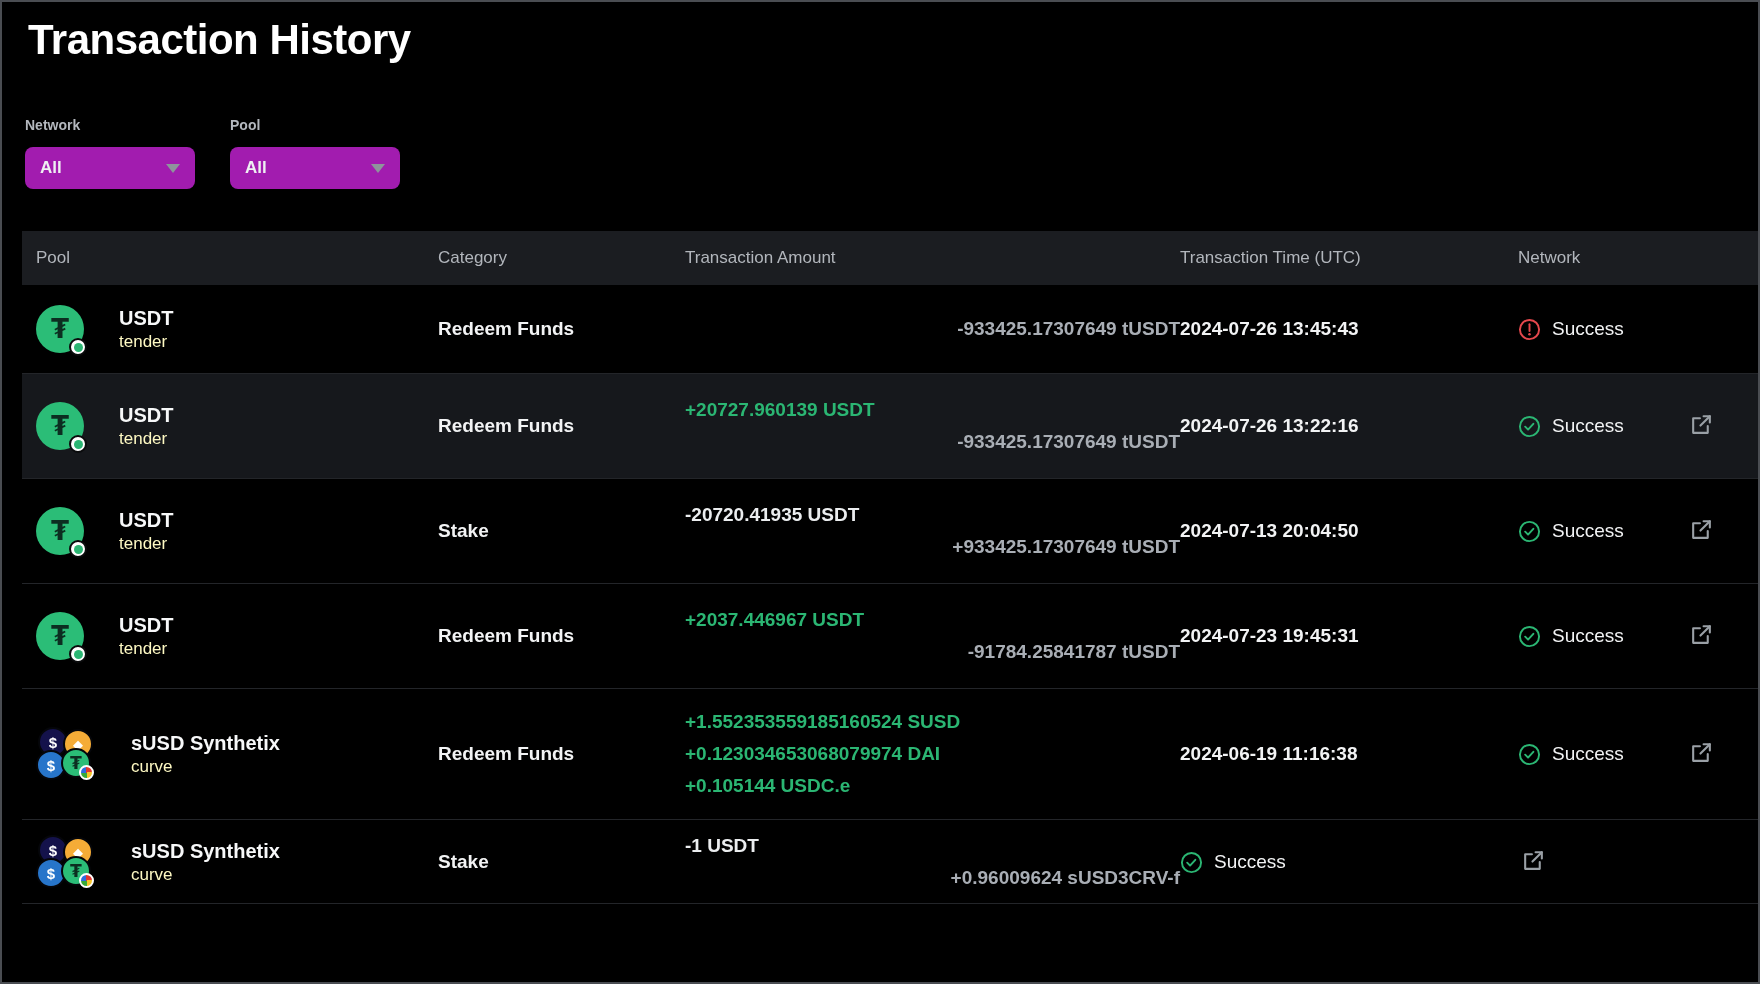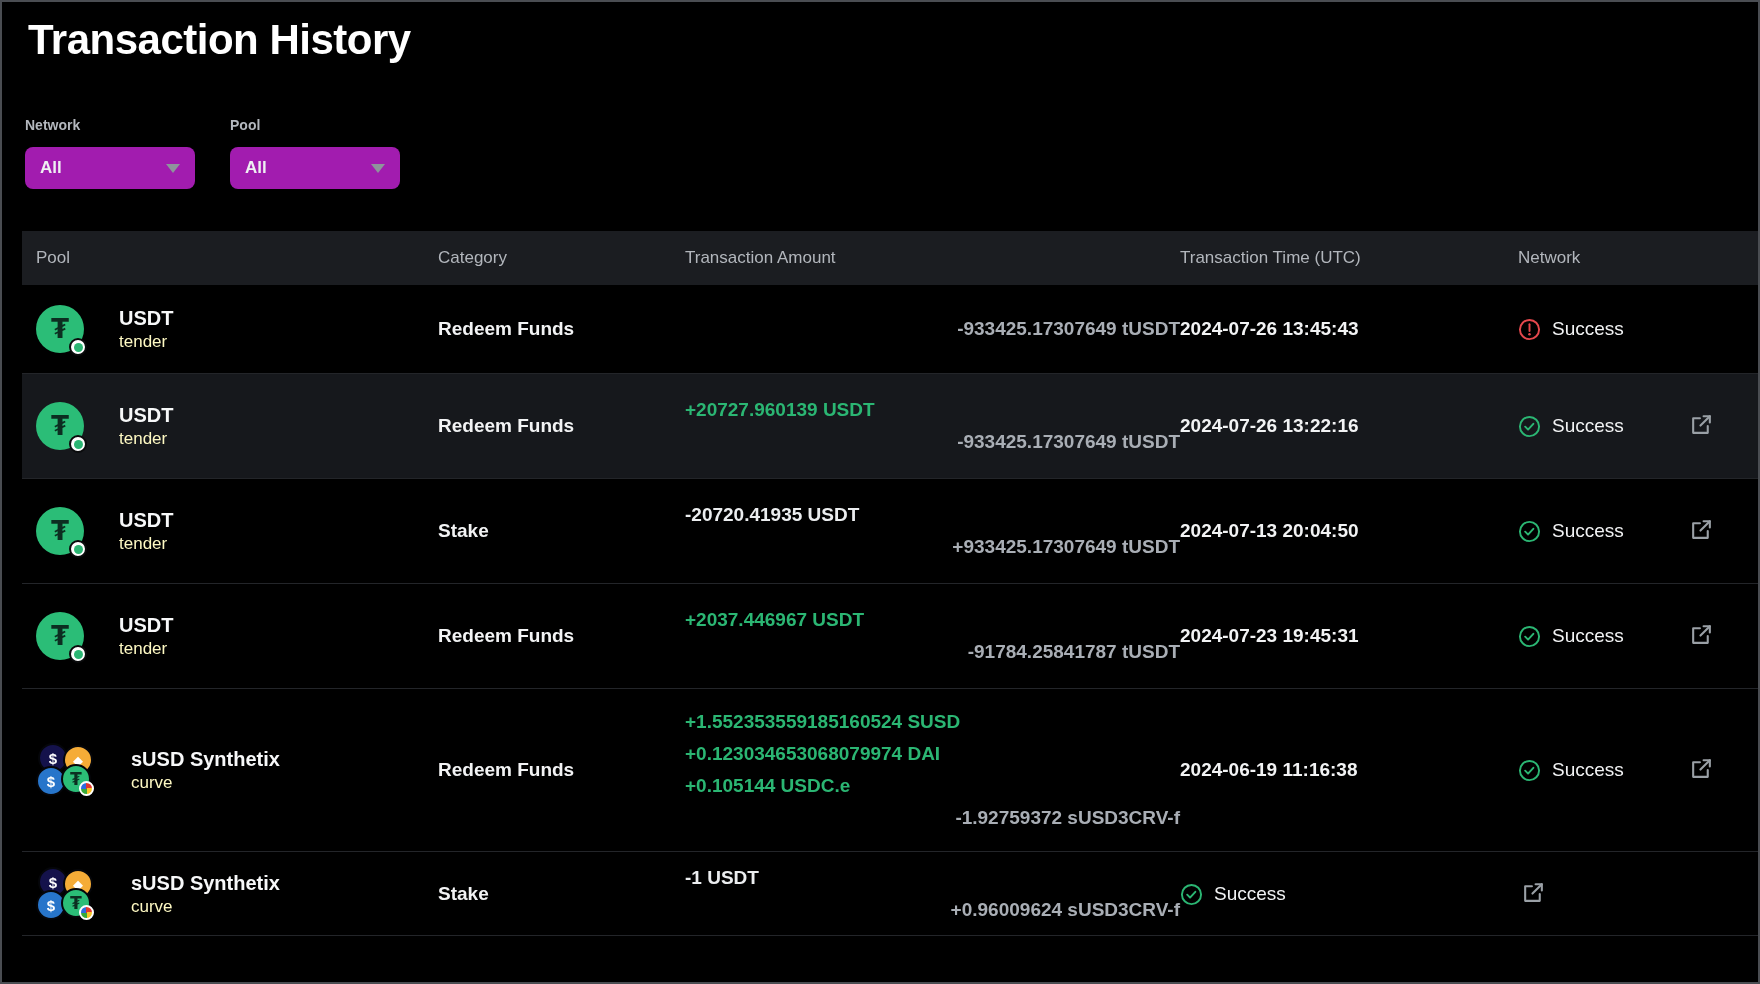--- a/index.html
+++ b/index.html
@@ -275,21 +275,20 @@
           <div class="pool-text">
             <div class="pool-name">sUSD Synthetix</div>
             <div class="pool-platform">curve</div>
           </div>
         </div>
         <div class="cat-cell">Redeem Funds</div>
         <div class="amt-cell">
           <div class="amt-line tone-positive">+1.552353559185160524 SUSD</div>
           <div class="amt-line tone-positive">+0.123034653068079974 DAI</div>
           <div class="amt-line tone-positive">+0.105144 USDC.e</div>
-          <div class="amt-line tone-muted">-1.92759372 sUSD3CRV-f</div>
         </div>
         <div class="time-cell">2024-06-19 11:16:38</div>
         <div class="status-cell">
           <span class="status-icon">
             <svg width="23" height="23" viewBox="0 0 24 24" fill="none">
               <circle cx="12" cy="12" r="10" stroke="#2bb673" stroke-width="2"></circle>
               <path d="M7.5 12.2l3 3 5.5-6" stroke="#2bb673" stroke-width="2" fill="none" stroke-linecap="round" stroke-linejoin="round"></path>
             </svg>
           </span>
           <span class="status-label">Success</span>

